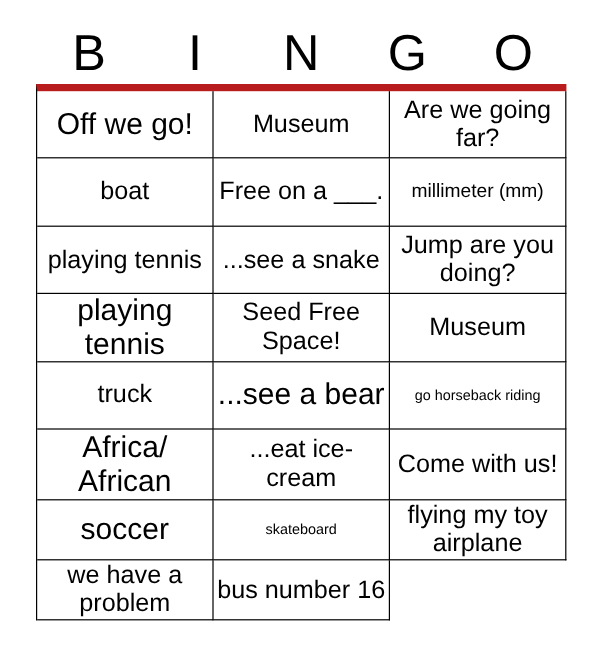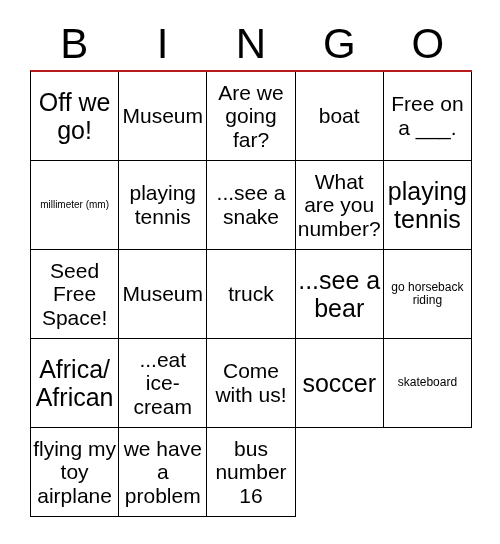--- a/index.html
+++ b/index.html
@@ -38,25 +38,25 @@
     font-weight: 400;
     letter-spacing: 0;
   }
   
   #grid {
     position: absolute;
     left: 30px;
     top: 70px;
     width: 442px;
     height: 447px;
-    border-top: 2px solid #b91c1c;
+    border-top: 6px solid #b91c1c;
     border-left: 1px solid #000;
     box-sizing: border-box;
     display: grid;
-    grid-template-columns: repeat(5, 1fr);
+    grid-template-columns: repeat(3, 1fr);
     grid-template-rows: repeat(5, 1fr);
   }
   .cell {
     border-right: 1px solid #000;
     border-bottom: 1px solid #000;
     box-sizing: border-box;
     display: flex;
     align-items: center;
     justify-content: center;
     text-align: center;
@@ -67,21 +67,21 @@
   }
   .cell-text {
     display: block;
     width: 100%;
     white-space: pre-line;
   }
   
   .fs-xl  { font-size: 21px; }
   .fs-lg  { font-size: 25px; }
   .fs-md  { font-size: 21px; }
-  .fs-xs  { font-size: 10px; }
+  .fs-xs  { font-size: 16px; }
   .fs-xxs { font-size: 12px; justify-content: center; }
 </style>
 </head>
 <body>
 
 <div id="card">
 
   <div id="header-row">
     <div class="header-letter">B</div>
     <div class="header-letter">I</div>
@@ -110,21 +110,21 @@
     <div class="cell fs-xs">
         <span class="cell-text">millimeter (mm)</span>
       </div>
     <div class="cell fs-md">
         <span class="cell-text">playing tennis</span>
       </div>
     <div class="cell fs-md">
         <span class="cell-text">...see a snake</span>
       </div>
     <div class="cell fs-md">
-        <span class="cell-text">What are you number?</span>
+        <span class="cell-text">Jump are you doing?</span>
       </div>
 
     <div class="cell fs-lg">
         <span class="cell-text">playing tennis</span>
       </div>
     <div class="cell fs-md">
         <span class="cell-text">Seed Free Space!</span>
       </div>
     <div class="cell fs-xl">
         <span class="cell-text">Museum</span>

